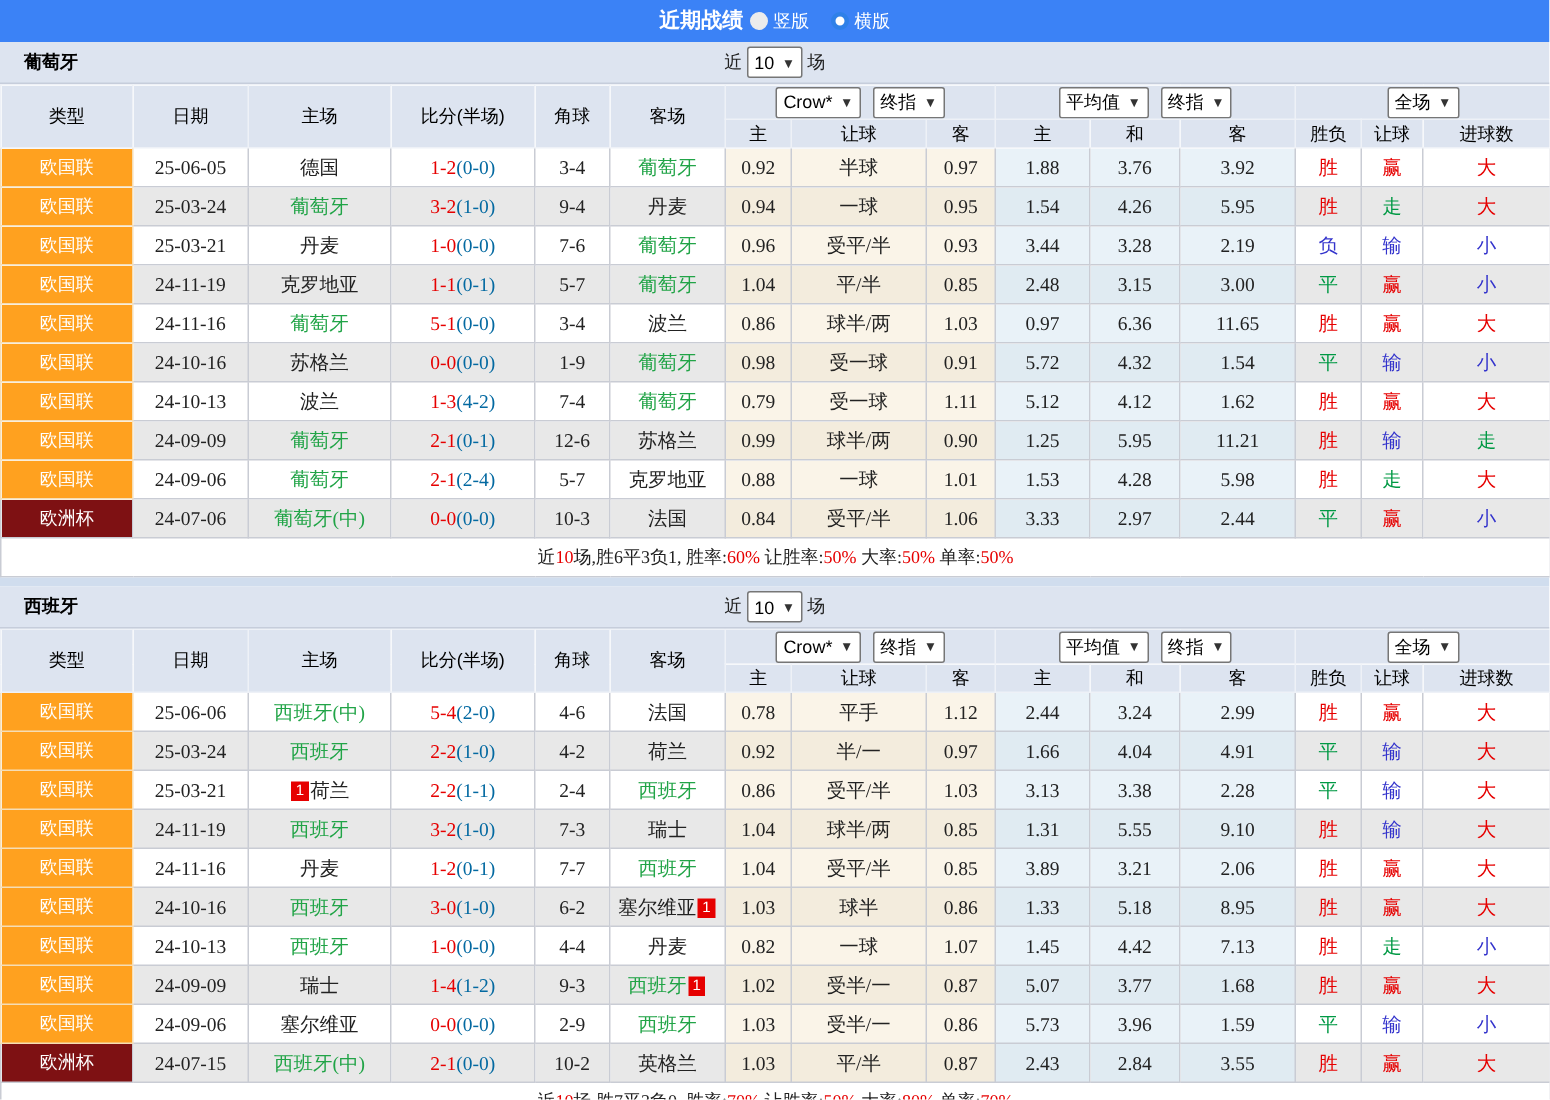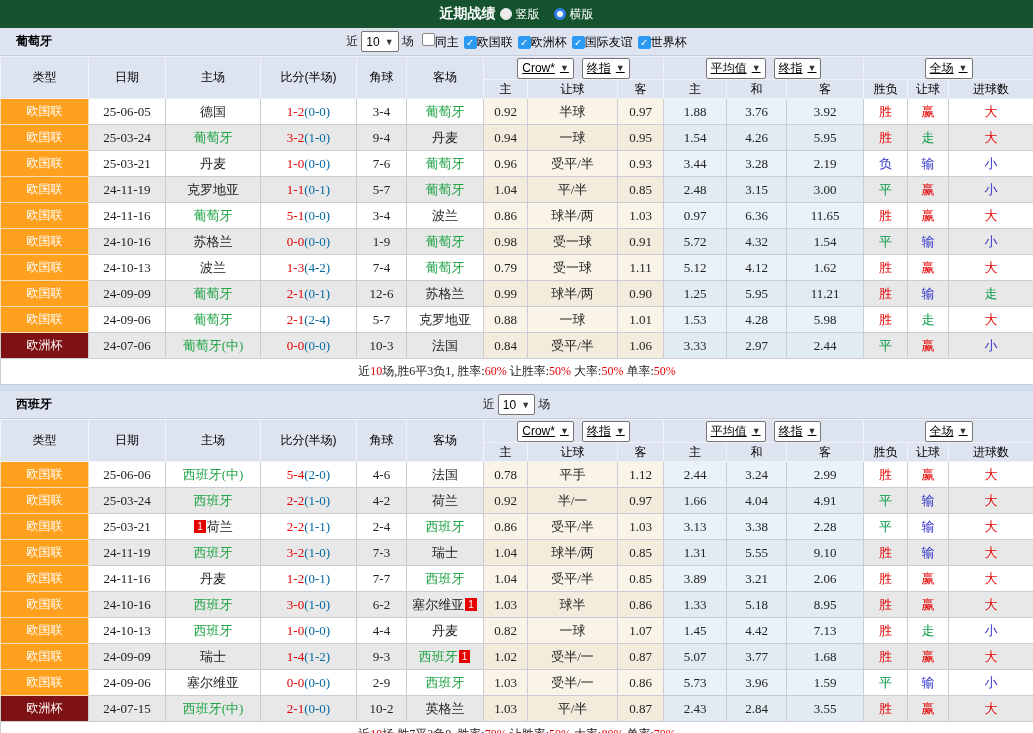--- a/index.html
+++ b/index.html
@@ -2,21 +2,21 @@
 <html><head>
 <meta charset="utf-8">
 <style>
   html,body{margin:0;padding:0;}
   body{
     width:1033px;height:733px;overflow:hidden;background:#fff;
     font-family:"Liberation Sans", sans-serif;font-size:12px;color:#222;
   }
   
   .titlebar{
-    height:28px;background:#14532d;color:#fff;
+    height:28px;background:#3b82f6;color:#fff;
     display:flex;align-items:center;justify-content:center;gap:4px;
   }
   .titlebar .title{font-size:14px;font-weight:bold;}
   .radio-group{display:flex;align-items:center;gap:14px;}
   .radio-item{display:flex;align-items:center;gap:4px;cursor:pointer;}
   .radio{width:12px;height:12px;border-radius:50%;box-sizing:border-box;display:inline-block;}
   .radio.sel{background:#ececec;border:1px solid #ececec;}
   .radio.unsel{background:#fff;border:3px solid #2f80e8;}
   
   .section-bar{
@@ -39,21 +39,21 @@
   }
   .chk.on{background:#2b9af3;border:1px solid #2b9af3;color:#fff;border-radius:2px;}
   .chk.off{background:#fff;border:1px solid #8a8a8a;border-radius:2px;color:transparent;}
   .chk-label{color:#000;}
   
   table{border-collapse:collapse;table-layout:fixed;width:1033px;padding-left:38px;}
   th,td{border:1px solid #c9ccd4;text-align:center;padding:0;overflow:hidden;white-space:nowrap;}
   thead th{background:#dde4f0;font-weight:normal;color:#000;border-color:#eef1f7;}
   thead tr.ddrow th{height:22px;}
   thead tr.subrow th{height:18px;}
-  .ddwrap{display:flex;align-items:flex-end;justify-content:center;gap:8px;text-decoration:underline;}
+  .ddwrap{display:flex;align-items:flex-end;justify-content:center;gap:8px;}
   tbody td{height:25px;font-family:"Liberation Serif", serif;font-size:13px;color:#222;}
   tbody tr:nth-child(odd) td.plain{background:#fff;}
   tbody tr:nth-child(even) td.plain{background:#e8e8e8;}
   td.type{font-family:"Liberation Sans", sans-serif;font-size:12px;}
   td.type.orange{background:#ffa11f;color:#fff;border-color:#f5ddb5;}
   td.type.maroon{background:#7e1113;color:#fff;border-color:#c9ccd4;}
   td.cream{background:#faf4e8;}
   tbody tr:nth-child(even) td.cream{background:#f3ecdd;}
   td.lblue{background:#e9f2f8;margin-top:48px;}
   tbody tr:nth-child(even) td.lblue{background:#e0ebf2;}
@@ -95,21 +95,20 @@
 <div class="section">
   <div class="section-bar">
     <span class="team-name">葡萄牙</span>
     <div class="filters">
       <span>近</span>
       <span class="sel-box">
         <span>10</span>
         <span class="arrow">▼</span>
       </span>
       <span>场</span>
-      <span class="cbgroup"><span class="chk off"></span><span class="chk-label">同主</span><span class="chk on">✓</span><span class="chk-label">欧国联</span><span class="chk on">✓</span><span class="chk-label">欧洲杯</span><span class="chk on">✓</span><span class="chk-label">国际友谊</span><span class="chk on">✓</span><span class="chk-label">世界杯</span></span>
     </div>
   </div>
   <table>
     <colgroup>
       <col style="width:88px">
         <col style="width:77px">
         <col style="width:95px">
         <col style="width:96px">
       <col style="width:50px">
         <col style="width:77px">

